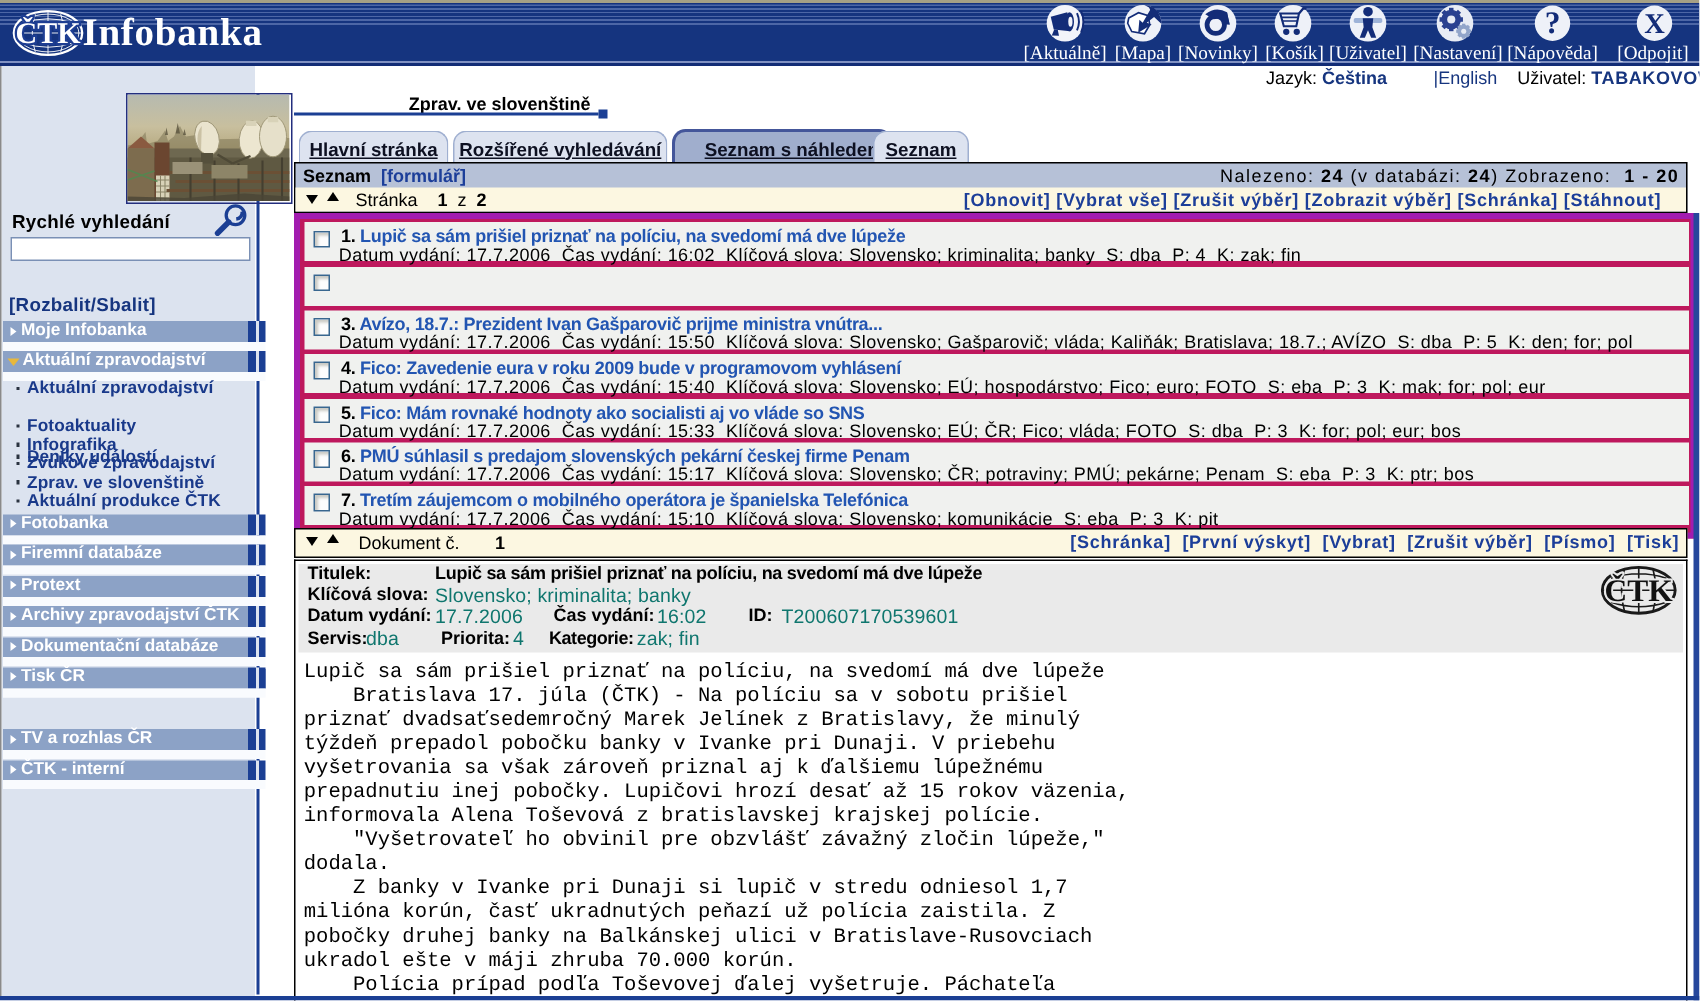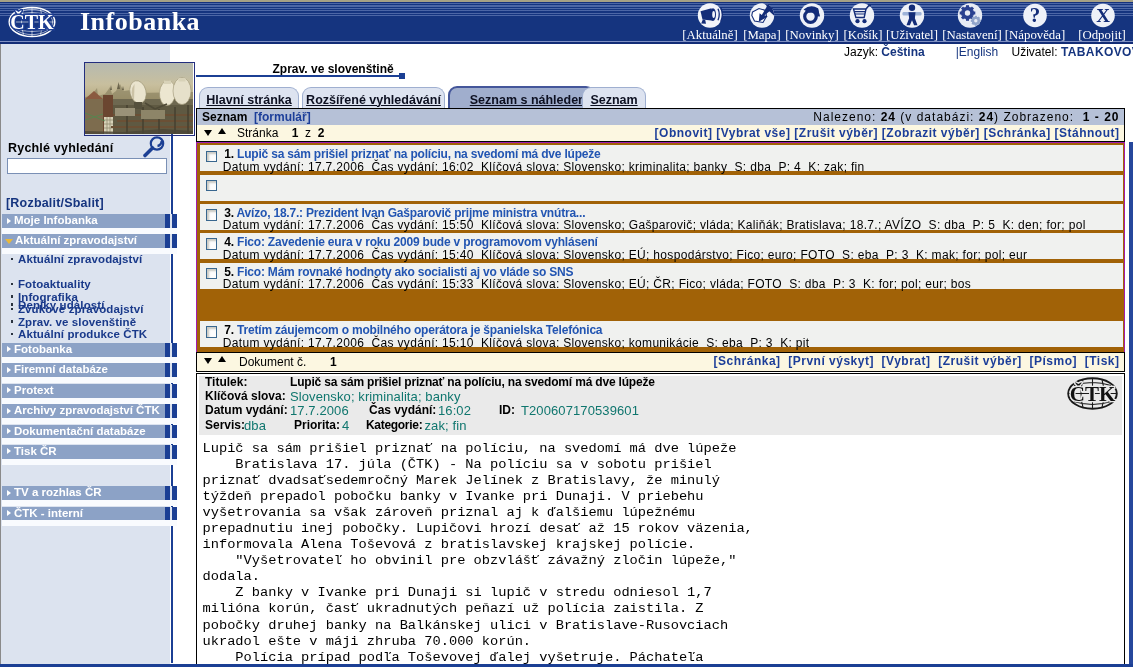--- a/index.html
+++ b/index.html
@@ -5,21 +5,21 @@
   html,body{margin:0;padding:0;}
   body{width:1133px;height:667px;overflow:hidden;position:relative;background:#fff;
        font-family:"Liberation Sans",sans-serif;}
   .abs{position:absolute;}
   
   #topbar{left:0;top:0;width:1133px;height:44px;
     background:linear-gradient(180deg,#a6a085 0,#a6a085 2px,#15317e 2px,#15317e 3px,
       #15347f 3px,#15347f 40.7px,#7f90c2 40.7px,#7f90c2 42px,#122c76 42px,#122c76 44px);}
   #stripes{left:0;top:3px;width:1133px;height:15px;
     background:repeating-linear-gradient(180deg,rgba(160,178,225,0.4) 0 1px,transparent 1px 2.5px);}
-  #infobanka{left:80px;top:6.5px;color:#fff;font-family:"Liberation Serif",serif;
+  #infobanka{left:55px;top:6.5px;color:#fff;font-family:"Liberation Serif",serif;
     font-size:26px;font-weight:bold;letter-spacing:0.5px;}
   .iclab{top:27.5px;height:14px;color:#fff;font-family:"Liberation Serif",serif;
     font-size:12.8px;font-weight:normal;text-align:center;white-space:nowrap;}
   
   .lang{top:45px;font-size:12px;color:#000;white-space:pre;}
   .nb{color:#16357f;font-weight:bold;}
   .nv{color:#16357f;padding-left:31px;}
   
   #sidebg{left:1px;top:44px;width:169px;height:620px;background:#dce3ef;}
   #leftedge{left:0;top:44px;width:1px;height:620px;background:#8a8a8a;}
@@ -43,21 +43,21 @@
     font-size:12.5px;text-align:center;text-decoration:underline;padding-top:5px;
     box-sizing:content-box;}
   #tab3{background:#a0aecd;border:2px solid #44569a;border-bottom:none;top:85.5px;height:15px;padding-left:16px;}
   
   #tbpanel{left:196px;top:107.5px;width:926.5px;height:32.5px;border:1px solid #000;background:#b6c1d7;}
   #tbrow2{left:0;top:16px;width:926.5px;height:16.5px;background:#fcf7e1;border-top:none;}
   .t12{font-size:12px;}
   .lnk{color:#1c3e99;font-weight:bold;}
   .tri{display:inline-block;width:0;height:0;}
   
-  #listpanel{left:196px;top:141.5px;width:926.5px;height:209px;border:1px solid #a21caf;background:#a16207;}
+  #listpanel{left:196px;top:141.5px;width:926.5px;height:209px;border:4px solid #a21caf;background:#be185d;}
   .item{left:3px;width:922.5px;height:26.2px;background:#f0f1ef;}
   .cb{position:absolute;left:5.5px;top:5.3px;width:9.5px;height:9.5px;background:#fdfdfd;
       border:1.5px solid #39678f;box-shadow:inset 2px 2px 2px rgba(160,160,150,0.55);}
   .it1{position:absolute;left:24.3px;top:2.2px;font-size:12px;font-weight:bold;color:#000;white-space:pre;letter-spacing:-0.2px;}
   .it1 span{color:#2255b2;}
   .it2{position:absolute;left:22.8px;top:14.6px;font-size:12px;color:#000;white-space:pre;letter-spacing:0.32px;}
   
   #docbar{left:196px;top:352px;width:926.5px;height:18px;border:1px solid #000;background:#fcf7e1;}
   
   #docpanel{left:196px;top:373px;width:926.5px;height:294px;border:1px solid #000;border-bottom:none;background:#fff;}
@@ -278,21 +278,21 @@
   <div class="abs tab" id="tab3" style="left:448px;width:127px;">Seznam s náhledem</div>
   <div class="abs tab" style="left:582px;width:62px;">Seznam</div>
 
   <div class="abs" id="tbpanel">
     <div class="abs t12" style="left:5px;top:1.5px;font-weight:bold;">Seznam&nbsp; <span class="lnk">[formulář]</span></div>
     <div class="abs t12" style="right:4px;top:1.5px;white-space:pre;letter-spacing:1.0px;">Nalezeno: <b>24</b> (v databázi: <b>24</b>) Zobrazeno: <b> 1 - 20</b></div>
     <div class="abs" id="tbrow2">
       <span class="abs tri" style="left:7px;top:5px;border-left:4.5px solid transparent;border-right:4.5px solid transparent;border-top:6px solid #000;"></span>
       <span class="abs tri" style="left:21px;top:3px;border-left:4.5px solid transparent;border-right:4.5px solid transparent;border-bottom:6px solid #000;"></span>
       <span class="abs t12" style="left:40px;top:1.5px;white-space:pre;">Stránka    <b>1</b>  z  <b>2</b></span>
-      <span class="abs t12 lnk" style="right:4px;top:1px;white-space:pre;letter-spacing:0.5px;padding-left:16px;">[Obnovit] [Vybrat vše] [Zrušit výběr] [Zobrazit výběr] [Schránka] [Stáhnout]</span>
+      <span class="abs t12 lnk" style="right:16px;top:1px;white-space:pre;letter-spacing:0.5px;padding-left:16px;">[Obnovit] [Vybrat vše] [Zrušit výběr] [Zobrazit výběr] [Schránka] [Stáhnout]</span>
     </div>
   </div>
 
   <div class="abs" id="listpanel">
     <div class="abs item" style="top:2.8px;">
       <span class="cb"></span>
       <div class="it1">1. <span>Lupič sa sám prišiel priznať na políciu, na svedomí má dve lúpeže</span></div>
       <div class="it2">Datum vydání: 17.7.2006  Čas vydání: 16:02  Klíčová slova: Slovensko; kriminalita; banky  S: dba  P: 4  K: zak; fin</div>
     </div>
     <div class="abs item" style="top:32.1px;">
@@ -305,20 +305,25 @@
     </div>
     <div class="abs item" style="top:90.7px;">
       <span class="cb"></span>
       <div class="it1">4. <span>Fico: Zavedenie eura v roku 2009 bude v programovom vyhlásení</span></div>
       <div class="it2">Datum vydání: 17.7.2006  Čas vydání: 15:40  Klíčová slova: Slovensko; EÚ; hospodárstvo; Fico; euro; FOTO  S: eba  P: 3  K: mak; for; pol; eur</div>
     </div>
     <div class="abs item" style="top:120px;">
       <span class="cb"></span>
       <div class="it1">5. <span>Fico: Mám rovnaké hodnoty ako socialisti aj vo vláde so SNS</span></div>
       <div class="it2">Datum vydání: 17.7.2006  Čas vydání: 15:33  Klíčová slova: Slovensko; EÚ; ČR; Fico; vláda; FOTO  S: dba  P: 3  K: for; pol; eur; bos</div>
+    </div>
+    <div class="abs item" style="top:149.3px;">
+      <span class="cb"></span>
+      <div class="it1">6. <span>PMÚ súhlasil s predajom slovenských pekární českej firme Penam</span></div>
+      <div class="it2">Datum vydání: 17.7.2006  Čas vydání: 15:17  Klíčová slova: Slovensko; ČR; potraviny; PMÚ; pekárne; Penam  S: eba  P: 3  K: ptr; bos</div>
     </div>
     <div class="abs item" style="top:178.6px;">
       <span class="cb"></span>
       <div class="it1">7. <span>Tretím záujemcom o mobilného operátora je španielska Telefónica</span></div>
       <div class="it2">Datum vydání: 17.7.2006  Čas vydání: 15:10  Klíčová slova: Slovensko; komunikácie  S: eba  P: 3  K: pit</div>
     </div>
   </div>
 
   <div class="abs" id="docbar">
     <span class="abs tri" style="left:7px;top:5px;border-left:4.5px solid transparent;border-right:4.5px solid transparent;border-top:6px solid #000;"></span>

